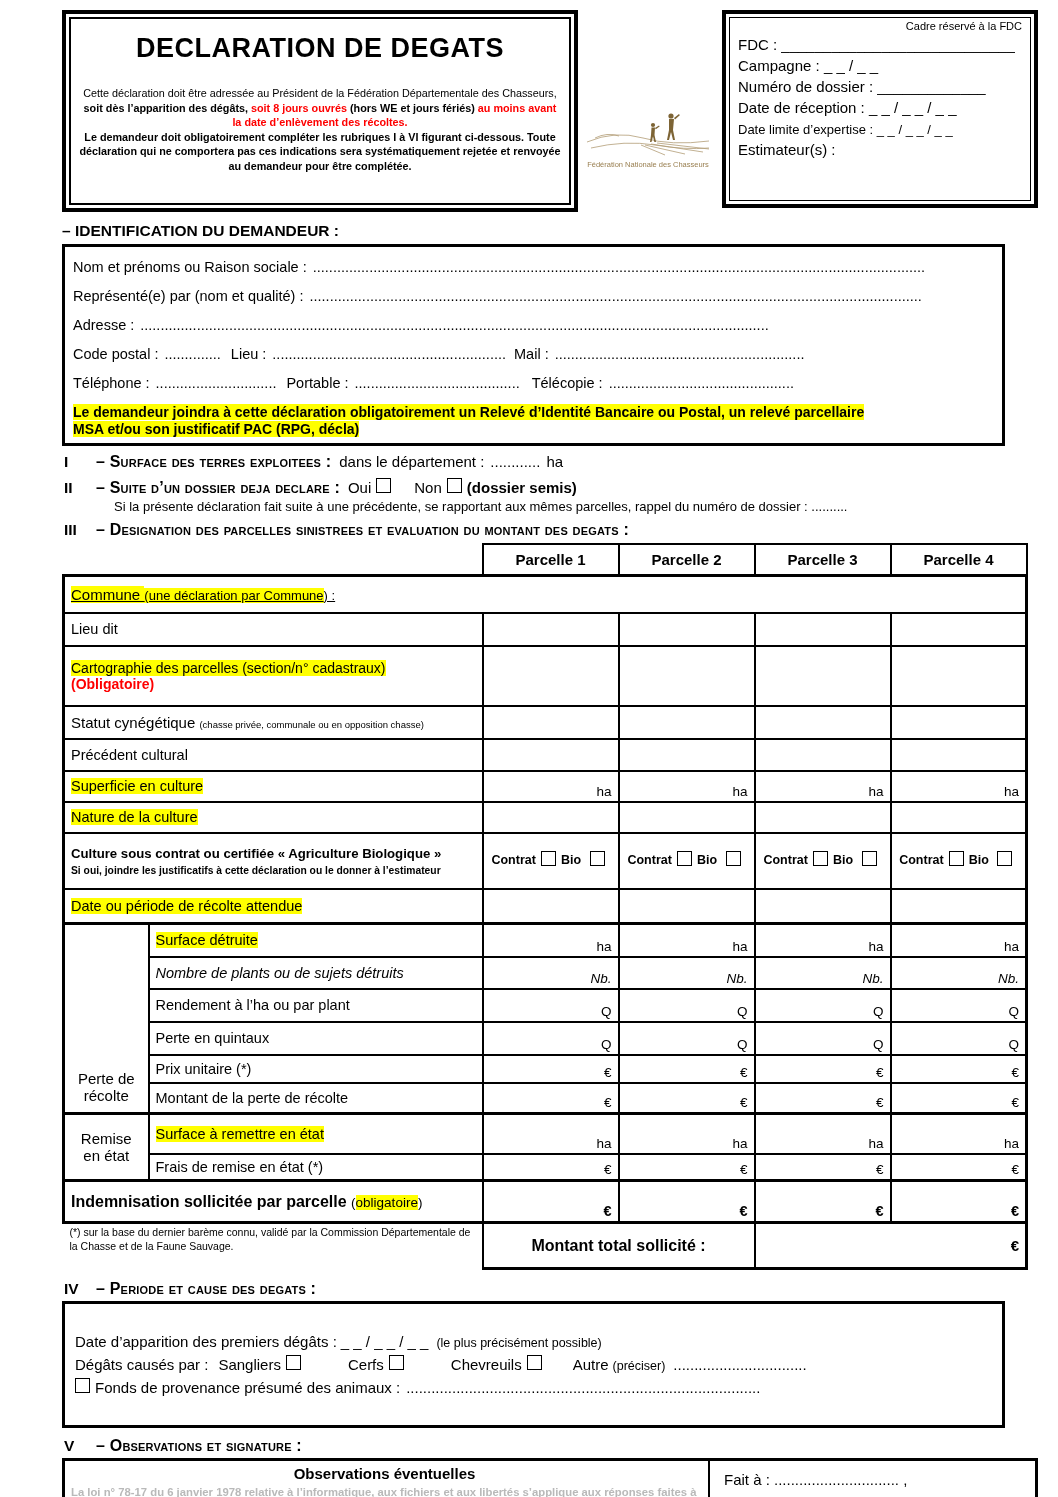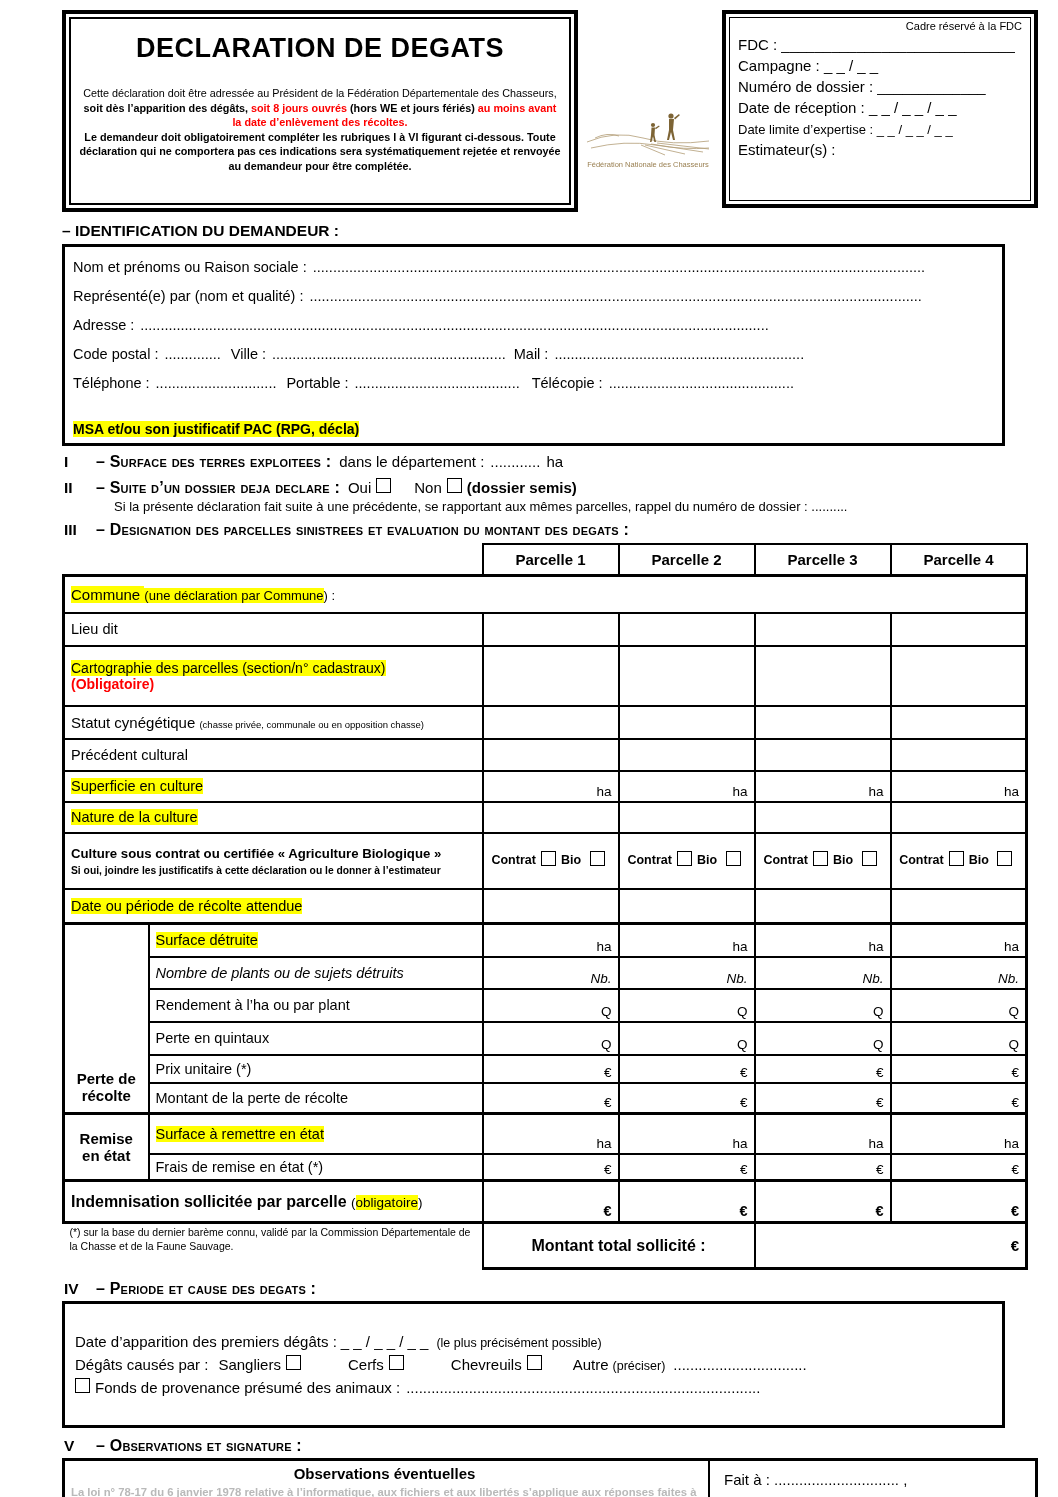--- a/index.html
+++ b/index.html
@@ -42,21 +42,21 @@
   .cbx{display:inline-block;width:13px;height:13px;border:1.7px solid #000;vertical-align:-2px;margin:0 5px;background:#fff;}
 
   
   table.main{border-collapse:collapse;table-layout:fixed;width:963px;margin-top:4px;}
   table.main td, table.main th{border:2px solid #000;padding:2px 6px;box-sizing:border-box;overflow:hidden;}
   .nob{border:none !important;}
   th.pc{font-size:15px;font-weight:bold;text-align:center;border-width:2.5px !important;}
   td.lbl{font-size:14.5px;text-align:left;vertical-align:middle;}
   td.cell{background:#fff;}
   td.unit{font-size:13.5px;text-align:right;vertical-align:bottom;padding:2px 9px 3px 2px;}
-  td.grp{font-weight:bold;font-size:15px;text-align:center;padding:4px;}
+  td.grp{font-weight:normal;font-size:15px;text-align:center;padding:4px;}
   td.grp.bottom{vertical-align:bottom;padding-bottom:8px;}
   .eL{border-left-width:3px !important;}
   .eR{border-right-width:3px !important;}
   .tkb td{border-bottom-width:3.5px !important;}
   td.tkb1{border-bottom-width:3.5px !important;}
   .small-par{font-size:9.5px;}
   .carto-red{color:#fe0000;font-weight:bold;font-size:14px;}
   .contrat-l1{font-weight:bold;font-size:13.2px;}
   .contrat-l2{font-weight:bold;font-size:10.3px;}
   td.contrat-cell{text-align:center;font-size:12.5px;font-weight:bold;line-height:1.9;vertical-align:middle;}
@@ -141,35 +141,35 @@
       <span class="lb">Représenté(e) par (nom et qualité) :</span>
       <span class="dots fill">........................................................................................................................................................</span>
     </div>
     <div class="irow">
       <span class="lb">Adresse :</span>
       <span class="dots fill">............................................................................................................................................................</span>
     </div>
     <div class="irow">
       <span class="lb">Code postal :</span>
       <span class="dots">..............</span>
-      <span class="lb" style="margin-left:10px;">Ville :</span>
+      <span class="lb" style="margin-left:10px;">Lieu :</span>
       <span class="dots">..........................................................</span>
       <span class="lb" style="margin-left:8px;">Mail :</span>
       <span class="dots fill">..............................................................</span>
     </div>
     <div class="irow">
       <span class="lb">Téléphone :</span>
       <span class="dots">..............................</span>
       <span class="lb" style="margin-left:10px;">Portable :</span>
       <span class="dots">.........................................</span>
       <span class="lb" style="margin-left:12px;">Télécopie :</span>
       <span class="dots fill">..............................................</span>
     </div>
     <div class="ident-notice">
-      <br>
+      <span class="hl">Le demandeur joindra à cette déclaration obligatoirement un Relevé d’Identité Bancaire ou Postal, un relevé parcellaire</span><br>
       <span class="hl">MSA et/ou son justificatif PAC (RPG, décla)</span>
     </div>
   </div>
 
   <div class="sec">
     <span class="num">I</span>
     <span class="sc">– Surface des terres exploitees :</span>
     <span class="plain">dans le département :</span>
     <span class="plain" style="margin:0 6px;">............</span>
     <span class="plain">ha</span>
@@ -202,21 +202,21 @@
       </colgroup>
     <tbody>
         <tr style="height:32px;">
       <td class="nob" colspan="2"></td>
       <th class="pc">Parcelle 1</th>
       <th class="pc">Parcelle 2</th>
       <th class="pc">Parcelle 3</th>
       <th class="pc">Parcelle 4</th>
     </tr>
     <tr style="height:37px;">
-      <td class="lbl eL eR" colspan="6" style="border-top-width:3px;">
+      <td class="lbl eL eR" colspan="6" style="border-top-width:3px;text-decoration:underline;">
         <span class="hl" style="font-size:15px;">Commune </span><span class="hl" style="font-size:13px;">(une déclaration par Commune</span><span style="font-size:13px;">) :</span>
       </td>
     </tr>
     <tr style="height:33px;">
       <td class="lbl eL" colspan="2">Lieu dit</td>
       <td class="cell"></td>
       <td class="cell"></td>
       <td class="cell"></td>
       <td class="cell eR"></td>
     </tr>

